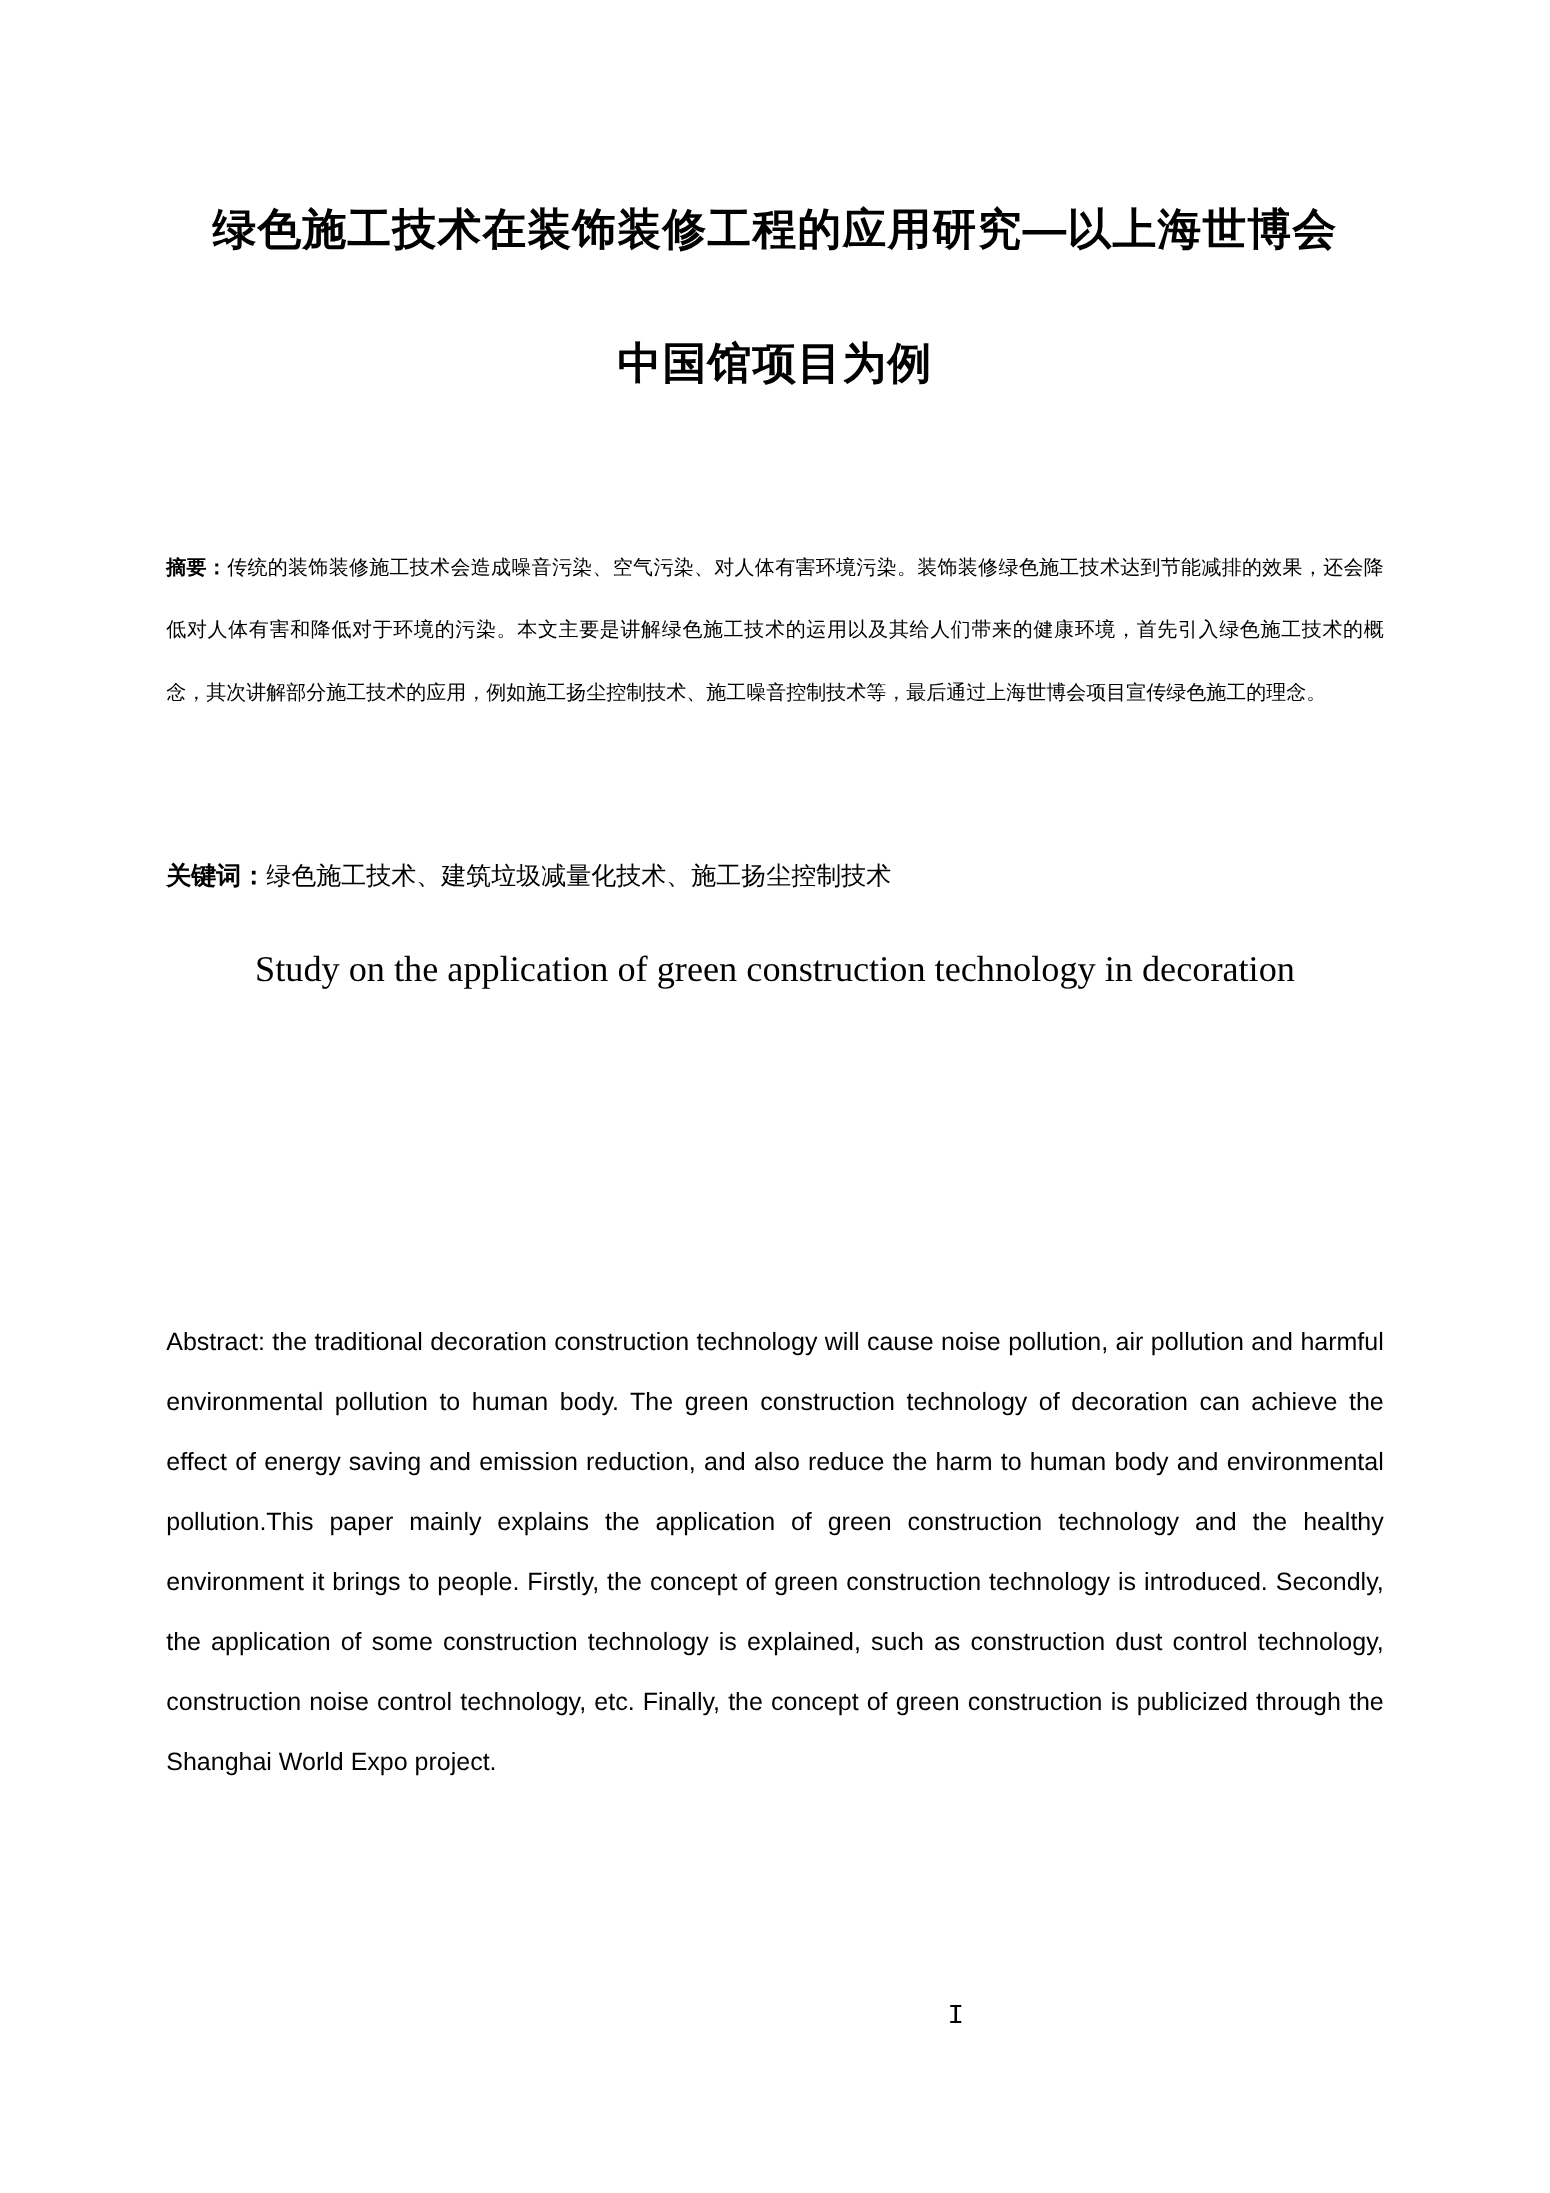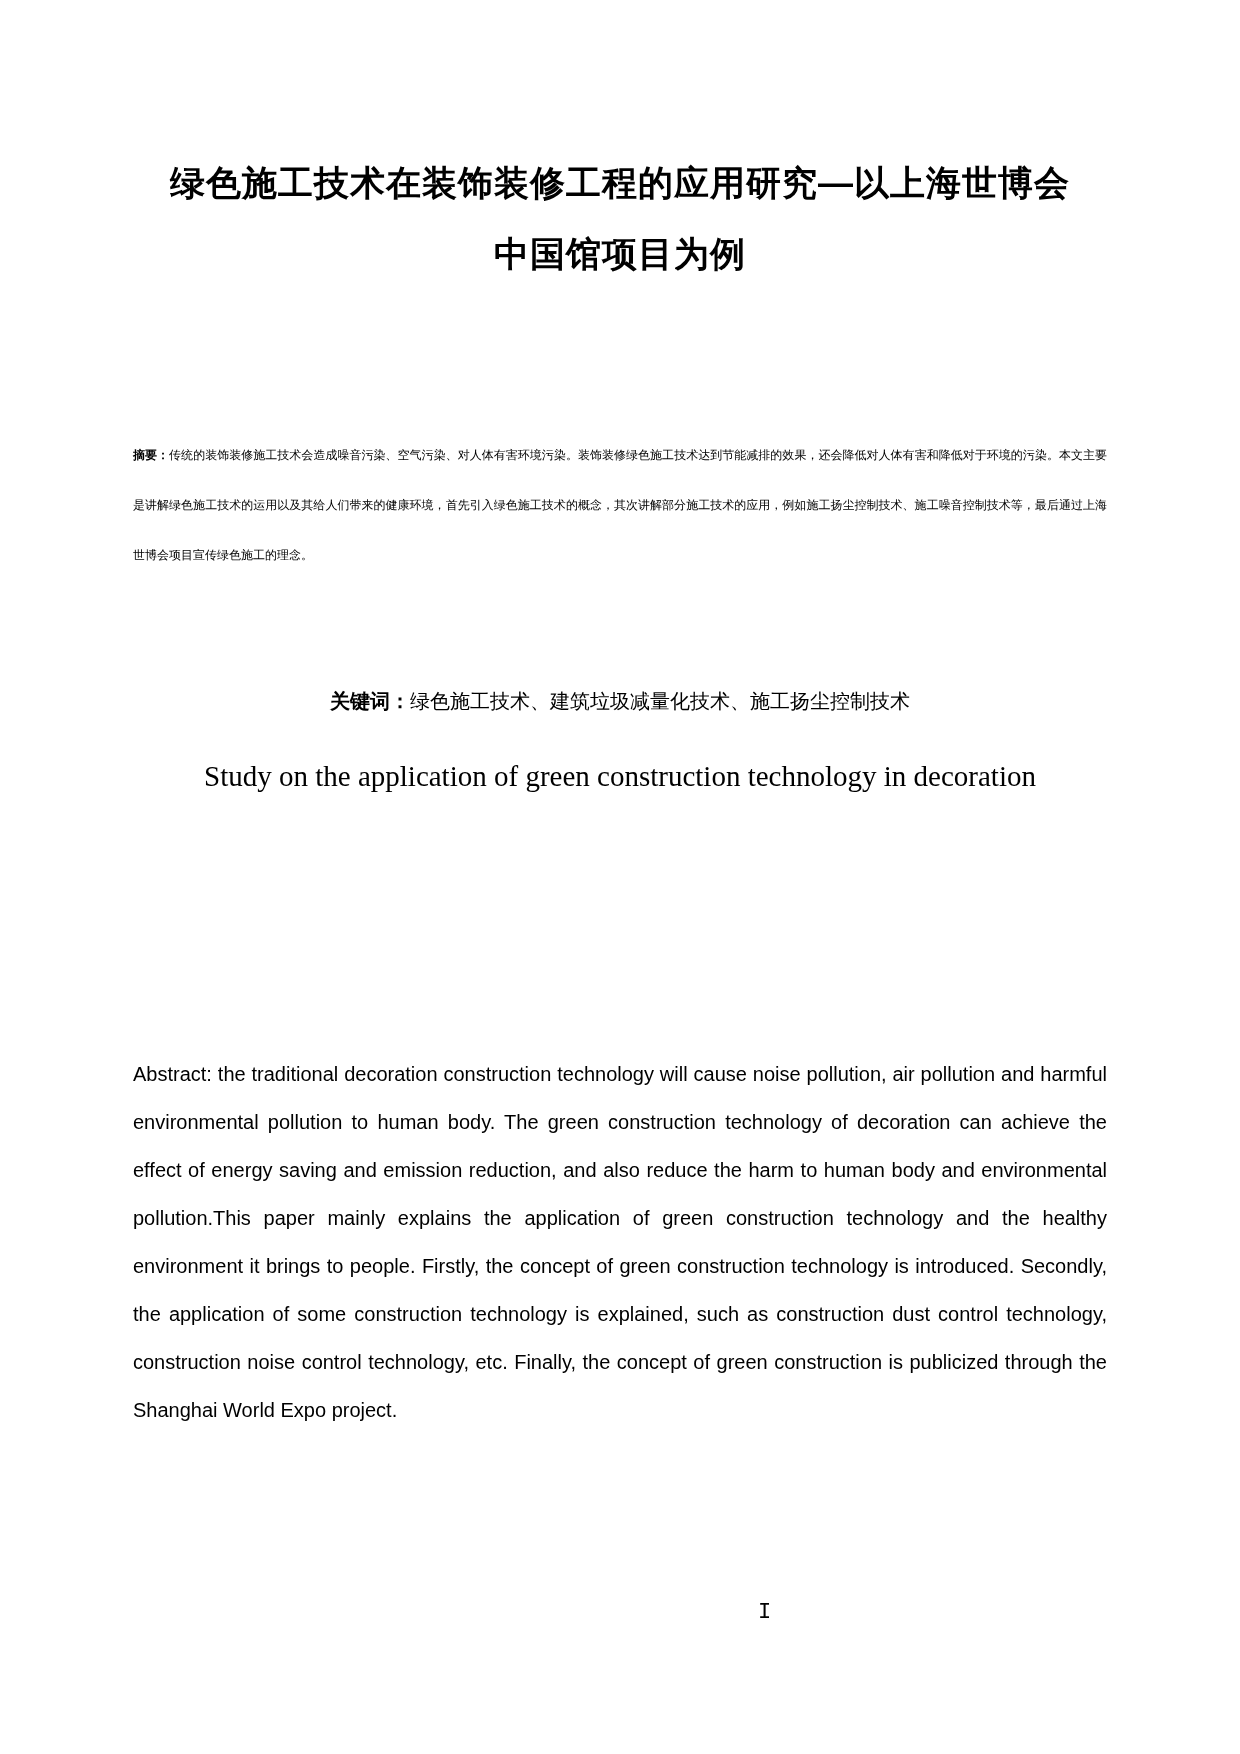--- a/index.html
+++ b/index.html
@@ -23,50 +23,49 @@
     top: 160px;
     left: 0;
     right: 0;
     text-align: center;
     font-family: "Liberation Sans", "DejaVu Sans", sans-serif;
     font-weight: 900;
     font-size: 35px;
     color: #000000;
     letter-spacing: 1px;
   }
-  .cn-title .line2 { margin-top: 24px; }
+  .cn-title .line2 { margin-top: 60px; }
 
   
   .cn-abstract {
     position: absolute;
     top: 430px;
     left: 133px;
     width: 974px;
     font-family: "Liberation Serif", "DejaVu Serif", serif;
-    font-size: 12px;
+    font-size: 16px;
     line-height: 50px;
     text-align: justify;
     color: #000000;
   }
   .cn-label {
     font-family: "Liberation Sans", "DejaVu Sans", sans-serif;
     font-weight: 900;
   }
 
   
   .cn-keywords {
     position: absolute;
     top: 686px;
     left: 133px;
     width: 974px;
     font-family: "Liberation Serif", "DejaVu Serif", serif;
     font-size: 20px;
     line-height: 30px;
     color: #000000;
-    text-align: center;
   }
 
   
   .en-title {
     position: absolute;
     top: 726px;
     left: 0;
     right: 0;
     text-align: center;
     font-family: "Liberation Serif", "DejaVu Serif", serif;

